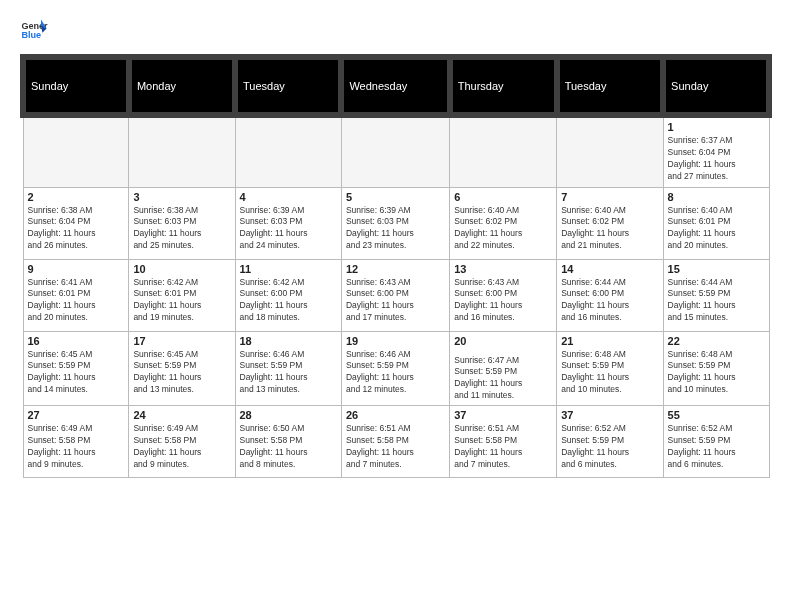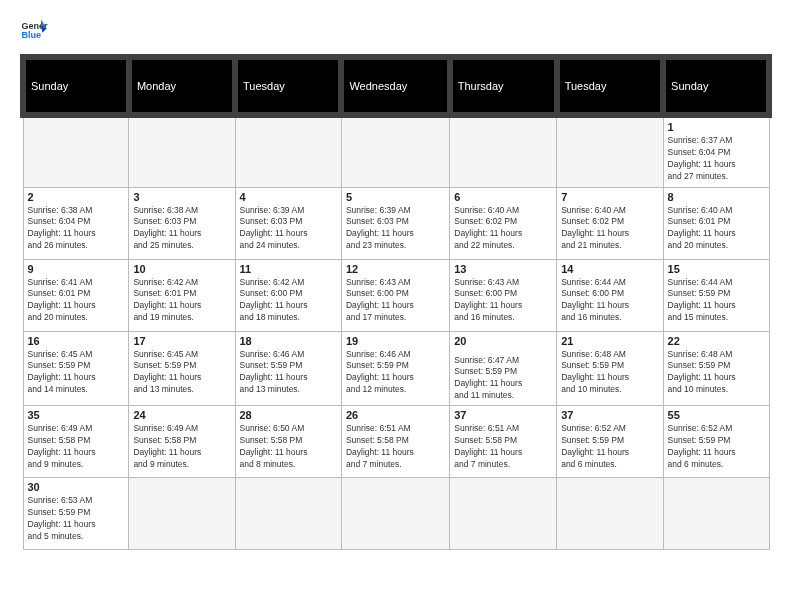--- a/index.html
+++ b/index.html
@@ -278,21 +278,21 @@
           <td>
             <div class="day-num">22</div>
             <div class="day-info" style="white-space: pre-line;">Sunrise: 6:48 AM
 Sunset: 5:59 PM
 Daylight: 11 hours
 and 10 minutes.</div>
           </td>
         </tr>
         <tr>
           <td>
-            <div class="day-num">35</div>
+            <div class="day-num">27</div>
             <div class="day-info" style="white-space: pre-line;">Sunrise: 6:49 AM
 Sunset: 5:58 PM
 Daylight: 11 hours
 and 9 minutes.</div>
           </td>
           <td>
             <div class="day-num">24</div>
             <div class="day-info" style="white-space: pre-line;">Sunrise: 6:49 AM
 Sunset: 5:58 PM
 Daylight: 11 hours
@@ -326,31 +326,16 @@
 Daylight: 11 hours
 and 6 minutes.</div>
           </td>
           <td>
             <div class="day-num">55</div>
             <div class="day-info" style="white-space: pre-line;">Sunrise: 6:52 AM
 Sunset: 5:59 PM
 Daylight: 11 hours
 and 6 minutes.</div>
           </td>
-        </tr>
-        <tr class="last-row">
-          <td>
-            <div class="day-num">30</div>
-            <div class="day-info" style="white-space: pre-line;">Sunrise: 6:53 AM
-Sunset: 5:59 PM
-Daylight: 11 hours
-and 5 minutes.</div>
-          </td>
-          <td class="empty-cell"></td>
-          <td class="empty-cell"></td>
-          <td class="empty-cell"></td>
-          <td class="empty-cell"></td>
-          <td class="empty-cell"></td>
-          <td class="empty-cell"></td>
         </tr>
       </tbody>
   </table>
 </div>
 
 </body></html>

